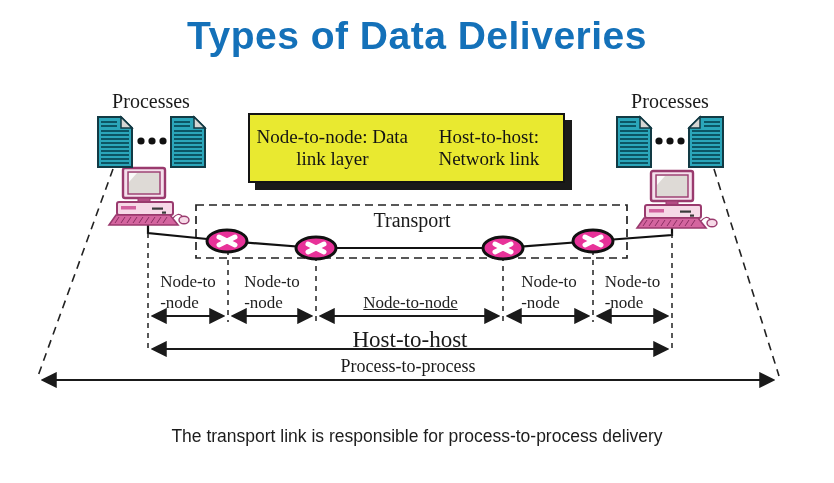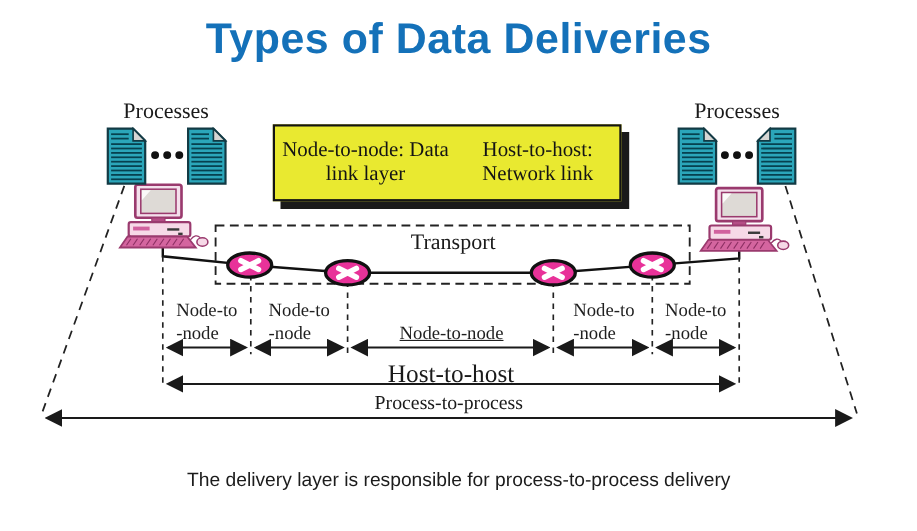--- a/index.html
+++ b/index.html
@@ -212,14 +212,14 @@
 -node</div>
   <div class="abs node-seg seg3">Node-to-node</div>
   <div class="abs node-seg seg4">Node-to
 -node</div>
   <div class="abs node-seg seg5">Node-to
 -node</div>
 
   <div class="abs host-span-label">Host-to-host</div>
   <div class="abs process-span-label">Process-to-process</div>
 
-  <div class="abs caption">The delivery layer is responsible for process-to-process delivery</div>
+  <div class="abs caption">The transport link is responsible for process-to-process delivery</div>
 </div>
 
 </body></html>

